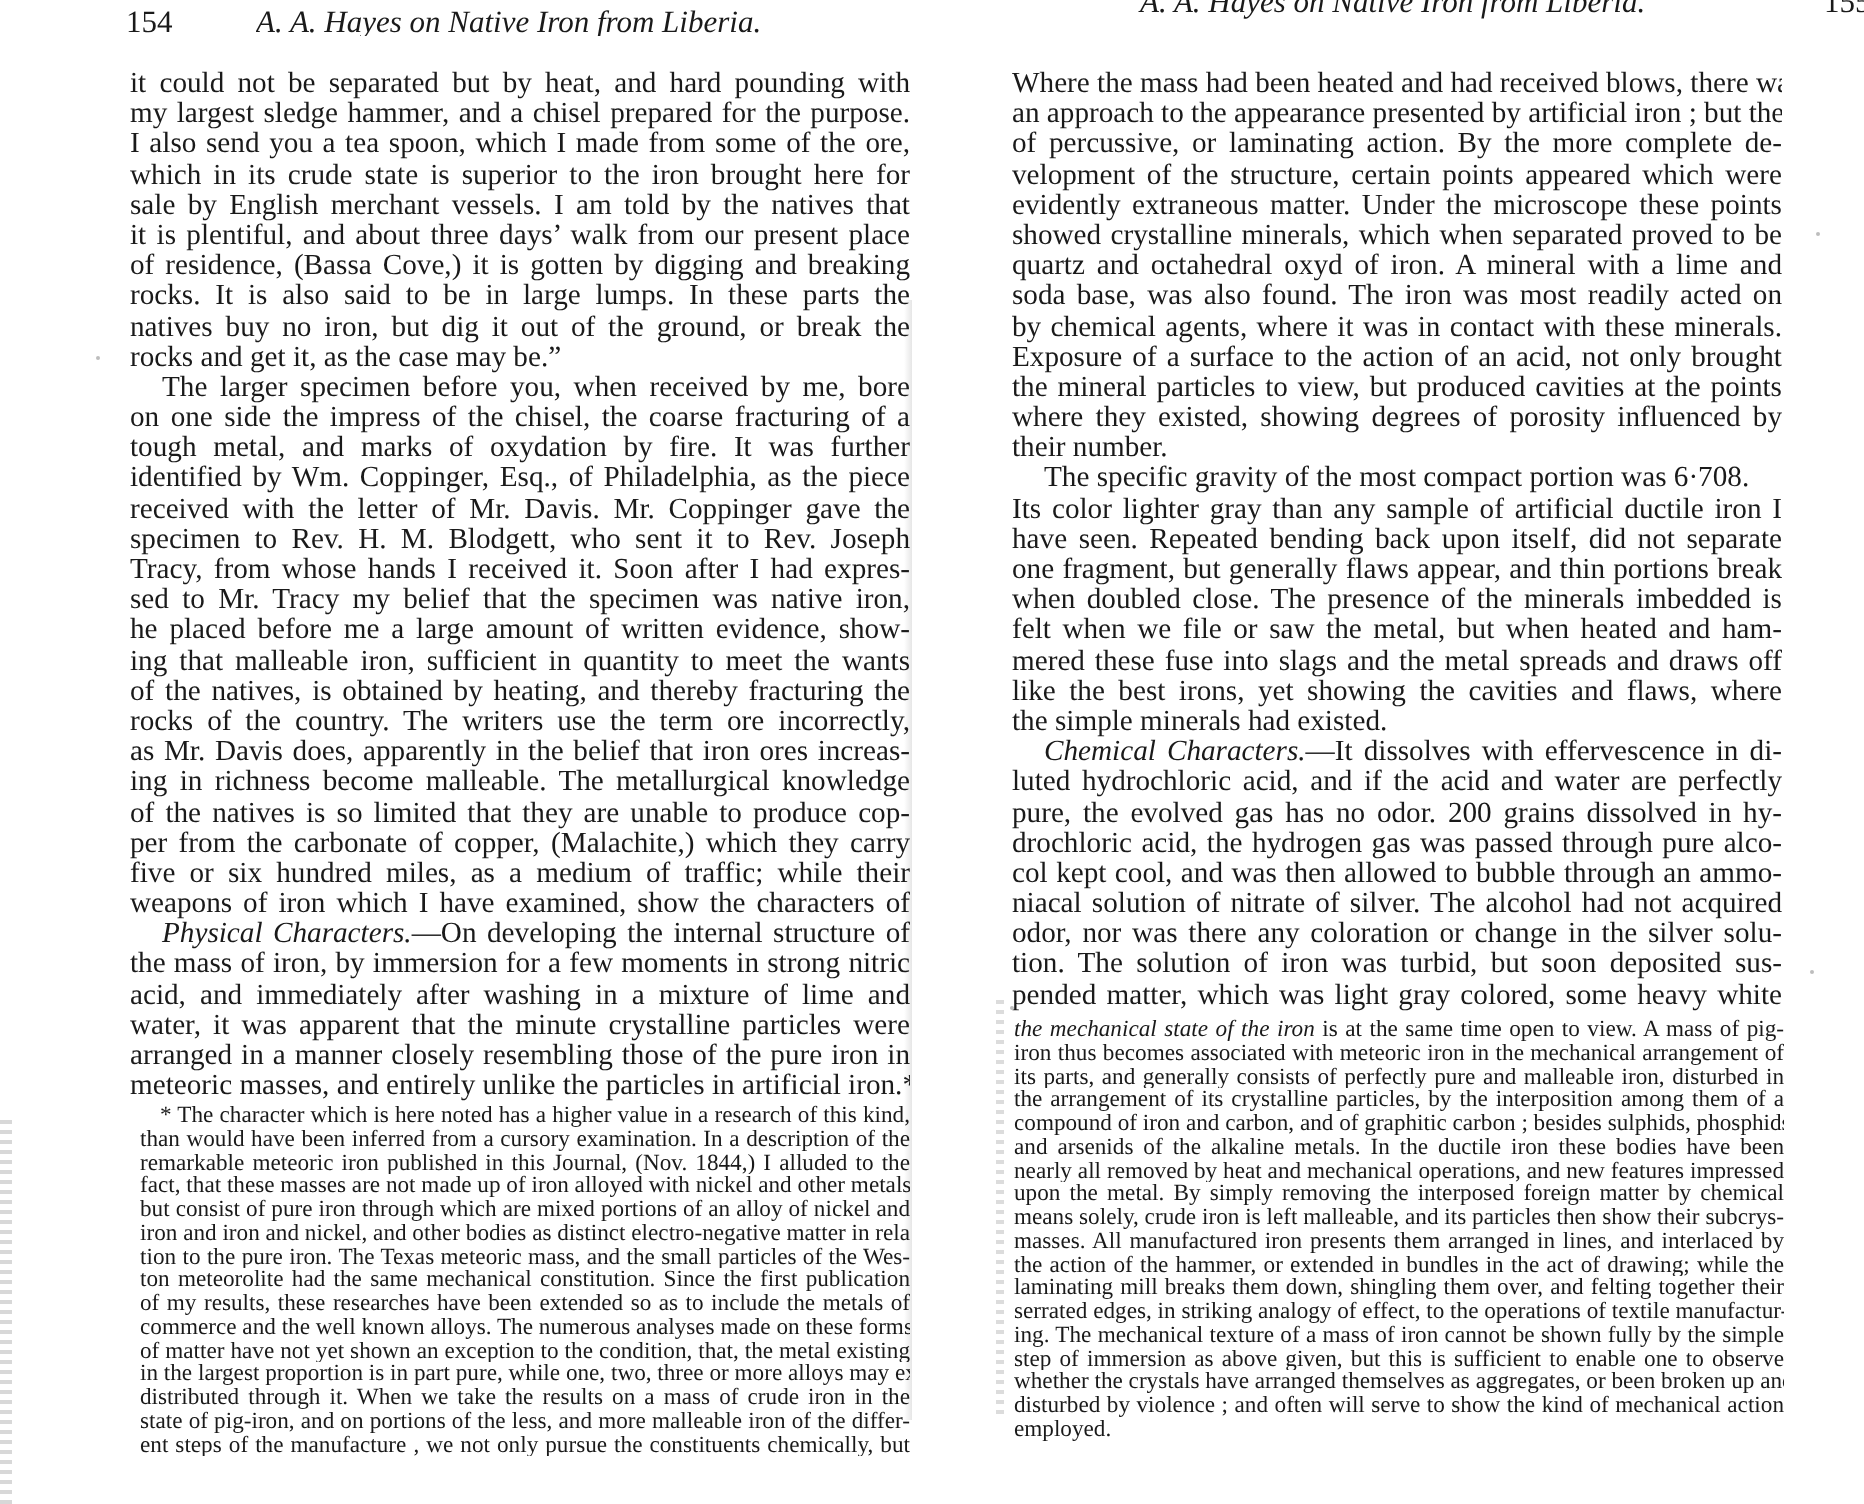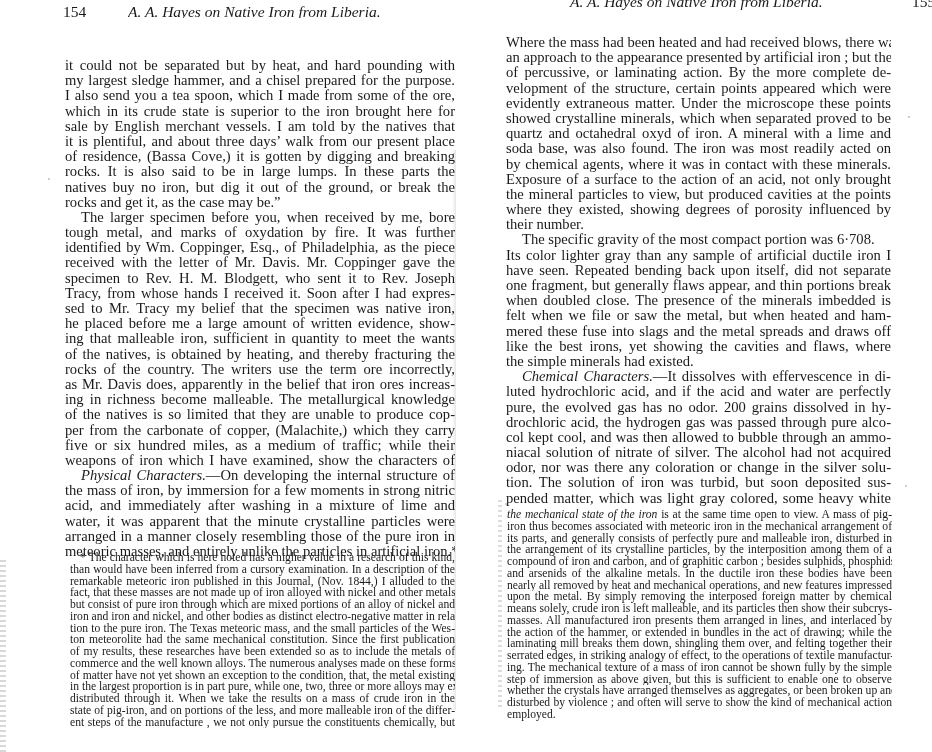--- a/index.html
+++ b/index.html
@@ -43,21 +43,21 @@
   .right-head .pageno { position: absolute; left: 342px; top: 0; }
 
   .body-text {
     position: absolute;
     font-size: 14.6px;
     line-height: 15.1px;
     text-align: justify;
     text-align-last: justify;
     letter-spacing: 0;
   }
-  .left-body { left: 65px; top: 35px; width: 390px; margin-top: 23px; }
+  .left-body { left: 65px; top: 35px; width: 390px; }
   .right-body { left: 506px; top: 35px; width: 385px; }
 
   .body-text .line { display: block; white-space: nowrap; text-align: justify; text-align-last: justify; height: 15.2px; overflow: hidden; }
   .body-text .line.last { text-align-last: left; }
   .body-text .line.indent { padding-left: 16px; }
 
   .footnote {
     position: absolute;
     font-size: 11.6px;
     line-height: 11.6px;
@@ -91,20 +91,21 @@
         <span class="line">my largest sledge hammer, and a chisel prepared for the purpose.</span>
         <span class="line">I also send you a tea spoon, which I made from some of the ore,</span>
         <span class="line">which in its crude state is superior to the iron brought here for</span>
         <span class="line">sale by English merchant vessels.  I am told by the natives that</span>
         <span class="line">it is plentiful, and about three days’ walk from our present place</span>
         <span class="line">of residence, (Bassa Cove,) it is gotten by digging and breaking</span>
         <span class="line">rocks.  It is also said to be in large lumps.  In these parts the</span>
         <span class="line">natives buy no iron, but dig it out of the ground, or break the</span>
         <span class="line last">rocks and get it, as the case may be.”</span>
         <span class="line indent">The larger specimen before you, when received by me, bore</span>
+        <span class="line">on one side the impress of the chisel, the coarse fracturing of a</span>
         <span class="line">tough metal, and marks of oxydation by fire.  It was further</span>
         <span class="line">identified by Wm. Coppinger, Esq., of Philadelphia, as the piece</span>
         <span class="line">received with the letter of Mr. Davis.  Mr. Coppinger gave the</span>
         <span class="line">specimen to Rev. H. M. Blodgett, who sent it to Rev. Joseph</span>
         <span class="line">Tracy, from whose hands I received it.  Soon after I had expres-</span>
         <span class="line">sed to Mr. Tracy my belief that the specimen was native iron,</span>
         <span class="line">he placed before me a large amount of written evidence, show-</span>
         <span class="line">ing that malleable iron, sufficient in quantity to meet the wants</span>
         <span class="line">of the natives, is obtained by heating, and thereby fracturing the</span>
         <span class="line">rocks of the country.  The writers use the term ore incorrectly,</span>

